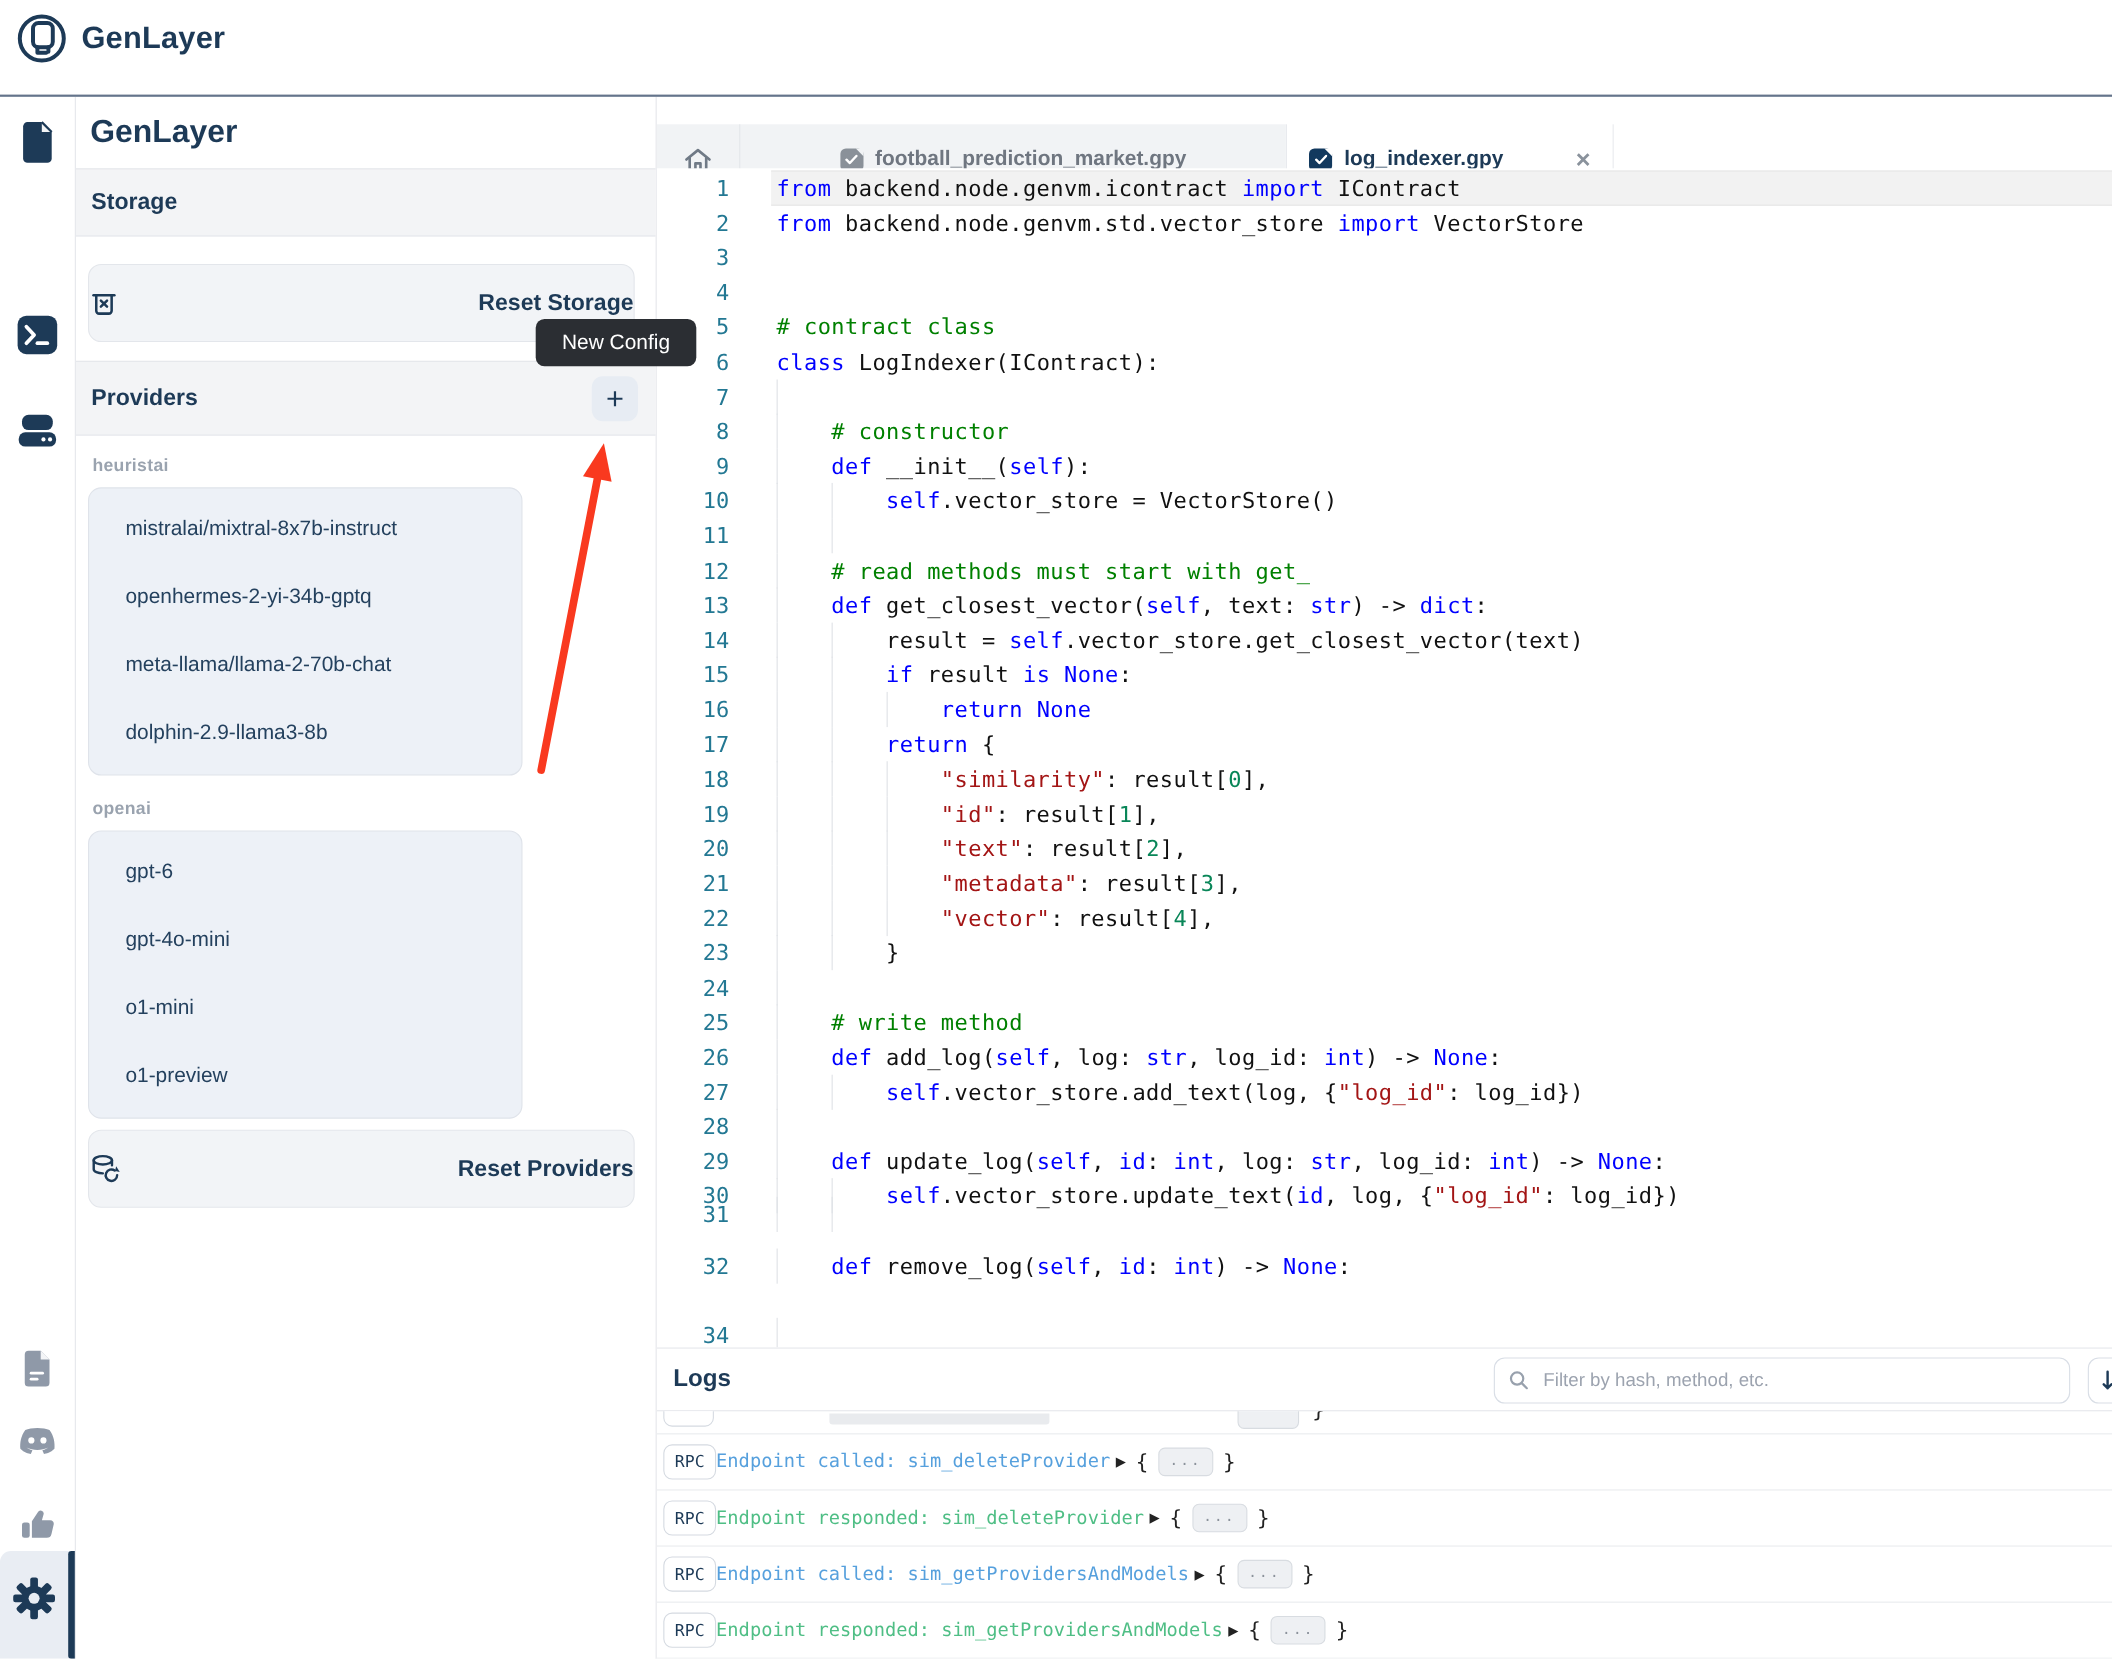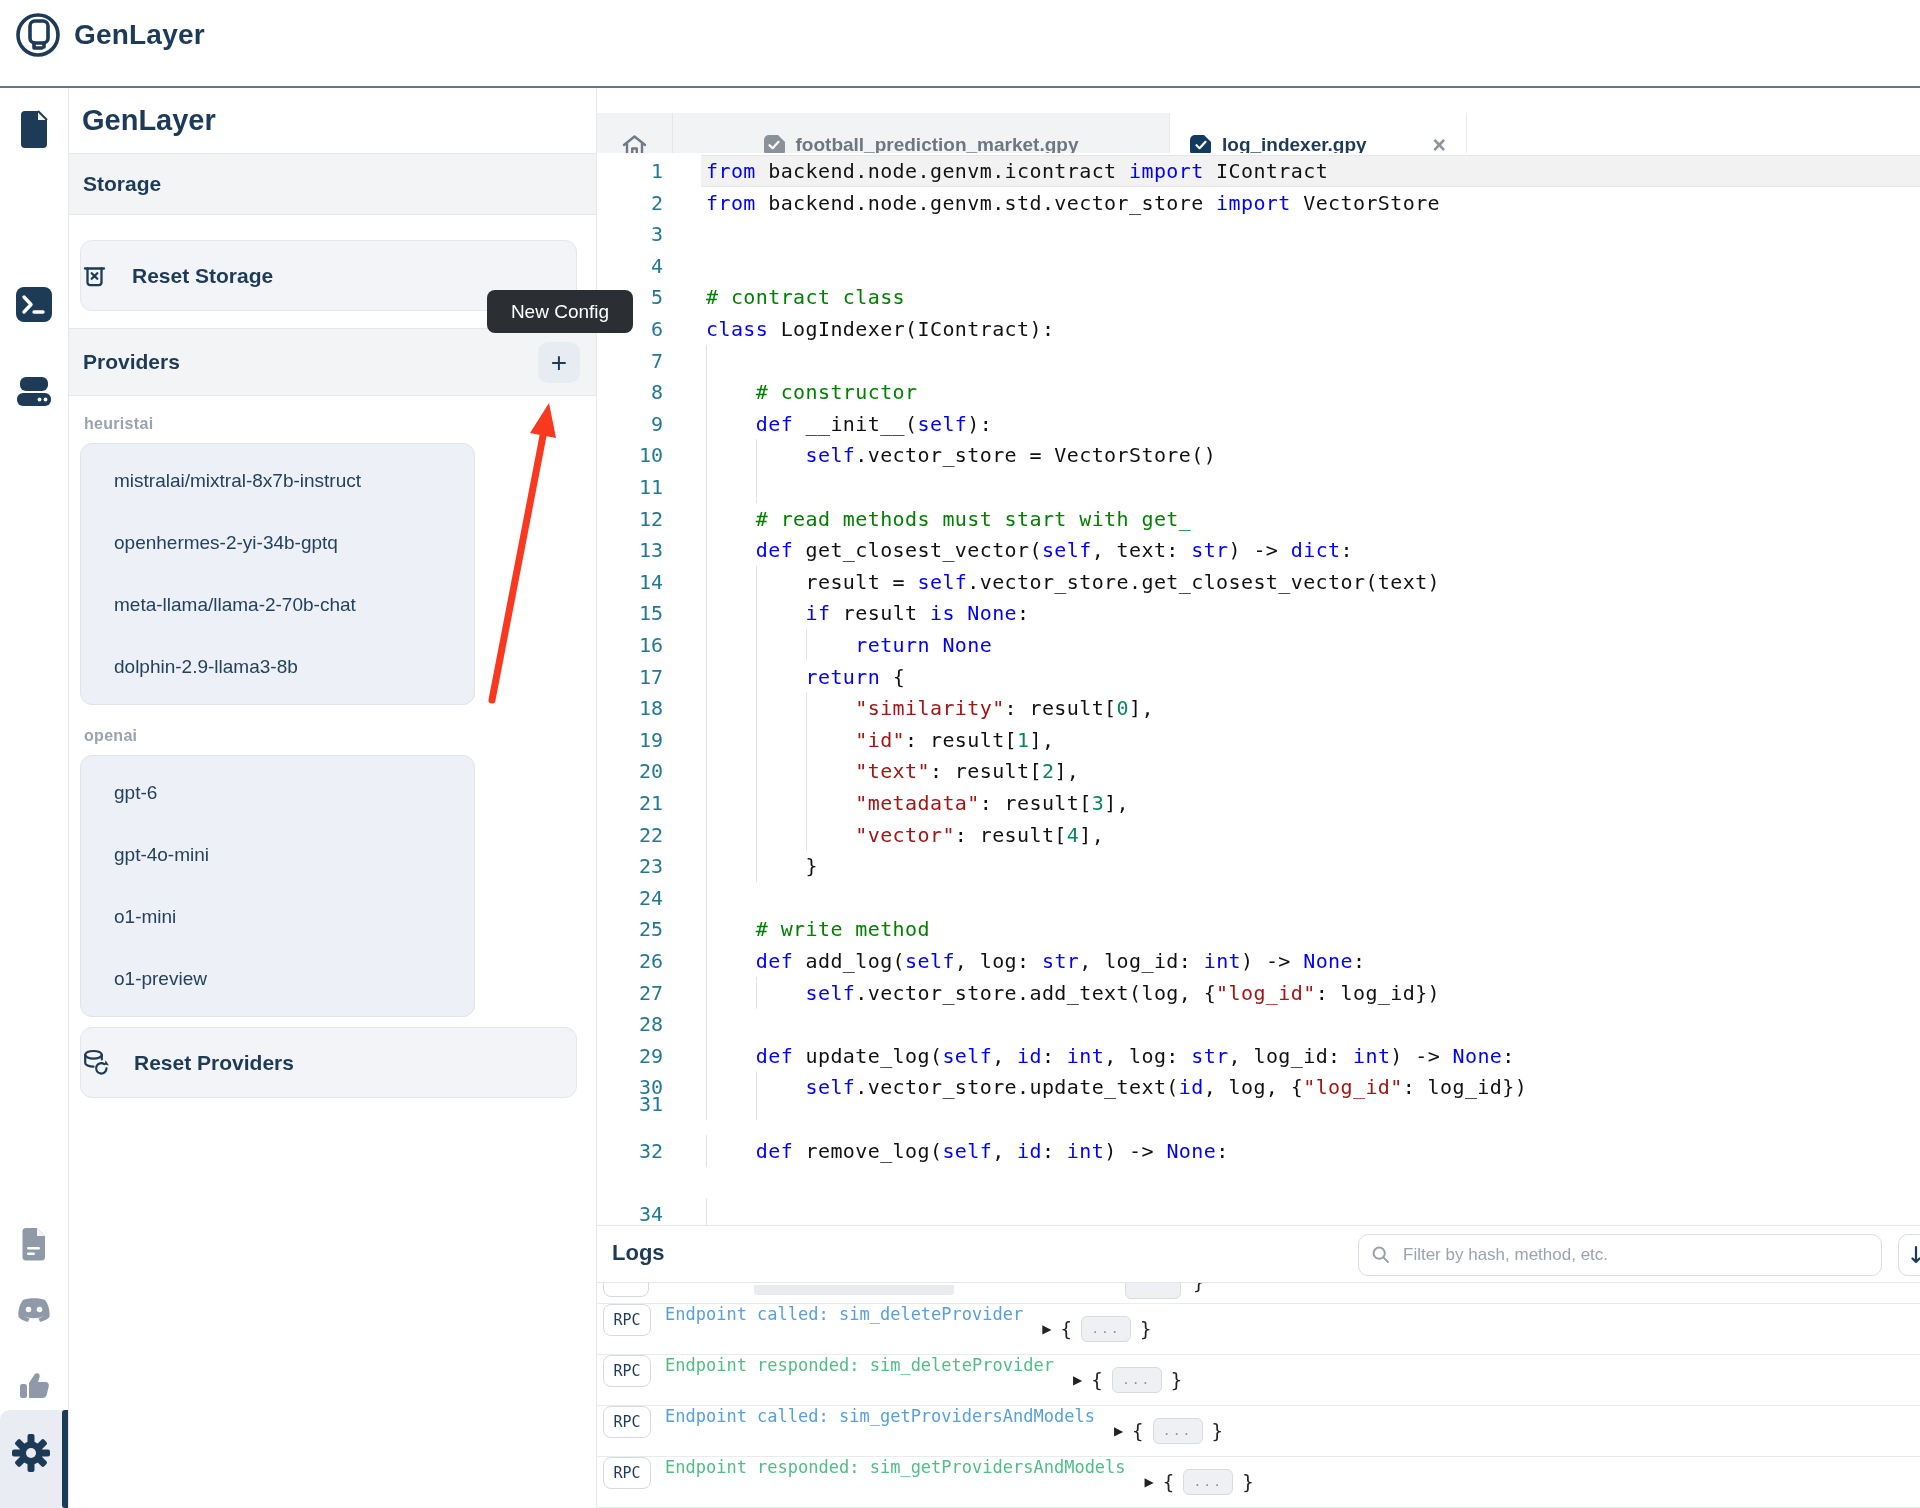--- a/index.html
+++ b/index.html
@@ -23,21 +23,21 @@
   
   .settings{position:absolute;left:68px;top:88px;width:528px;bottom:0;background:#fff;border-right:1px solid var(--border);z-index:10;}
   .settings-title{position:absolute;left:14px;top:0;height:65px;line-height:65px;font-size:29px;font-weight:700;color:var(--navy);}
   .band{position:absolute;left:0;right:0;background:#f3f4f6;border-top:1px solid var(--border);border-bottom:1px solid var(--border);box-sizing:border-box;}
   .band-label{padding-left:15px;font-size:21px;font-weight:600;color:var(--navy);}
   .band-storage{top:65px;height:62px;}
   .band-storage .band-label{line-height:60px;}
   .band-providers{top:240px;height:68px;}
   .band-providers .band-label{line-height:66px;}
   .big-btn{position:absolute;left:12px;width:497px;height:71px;background:#f2f4f7;border:1px solid #e3e6eb;border-radius:12px;
-    display:flex;align-items:center;justify-content:flex-start;gap:24px;font-size:21px;font-weight:700;color:var(--navy);cursor:pointer;box-sizing:border-box;}
+    display:flex;align-items:center;justify-content:space-between;gap:24px;font-size:21px;font-weight:700;color:var(--navy);cursor:pointer;box-sizing:border-box;}
   .btn-reset-storage{top:152px;}
   .btn-reset-providers{top:939px;}
   .plus-btn{position:absolute;left:470px;top:254px;width:42px;height:41px;background:#e7ecf3;border-radius:10px;
     display:flex;align-items:center;justify-content:center;font-size:28px;font-weight:500;color:var(--navy);cursor:pointer;z-index:3;}
   .tooltip{position:absolute;left:419px;top:202px;width:146px;height:43px;background:var(--tooltipbg);color:#fff;border-radius:8px;
     display:flex;align-items:center;justify-content:center;font-size:19px;font-weight:500;z-index:5;}
   .groups{position:absolute;left:0;right:0;top:322px;}
   .group-label{margin:22px 0 10px 16px;font-size:16px;font-weight:700;color:#9aa3af;letter-spacing:.3px;}
   .group-label:first-child{margin-top:5px;}
   .provider-card{margin:0 0 0 12px;width:395px;background:#edf1f7;border:1px solid #dfe3ea;border-radius:12px;padding:6px 0;box-sizing:border-box;}
@@ -84,21 +84,21 @@
   .filter-input::placeholder{color:#9ca3af;}
   .filter-glass{position:absolute;left:13px;top:11px;pointer-events:none;}
   .sort-btn{position:absolute;left:1301px;top:8px;width:46px;height:42px;border:1px solid #d9dee6;border-radius:10px;background:#fff;
     display:flex;align-items:center;justify-content:center;cursor:pointer;box-sizing:border-box;}
   .partial-row{position:absolute;left:0;right:0;top:57px;height:21px;overflow:hidden;border-bottom:1px solid #e9ebee;box-sizing:border-box;}
   .frag-badge{position:absolute;left:6px;top:-16px;width:46px;height:30px;background:#fff;border:1.5px solid #d5dae1;border-radius:8px;box-sizing:border-box;}
   .frag-band{position:absolute;left:157px;top:2px;width:200px;height:10px;background:#e9ebee;border-radius:0 0 3px 3px;}
   .frag-pill{position:absolute;left:528px;top:-8px;width:56px;height:24px;background:#eef0f3;border:1px solid #d8dce1;border-radius:6px;box-sizing:border-box;}
   .frag-brace{position:absolute;left:596px;top:-12px;font-family:"DejaVu Sans Mono",monospace;font-size:19px;color:#222;}
   .log-rows{position:absolute;left:0;right:0;top:78px;bottom:0;overflow:hidden;}
-  .log-row{height:51px;border-bottom:1px solid #e9ebee;display:flex;padding-left:6px;gap:14px;box-sizing:border-box;}
+  .log-row{height:51px;border-bottom:1px solid #e9ebee;display:flex;align-items:center;padding-left:6px;box-sizing:border-box;}
   .rpc-badge{width:46px;height:30px;border:1.5px solid #d5dae1;border-radius:8px;background:#fff;flex:0 0 auto;
     display:flex;align-items:center;justify-content:center;font-family:"DejaVu Sans Mono",monospace;font-size:15px;color:var(--navy);}
   .log-text{font-family:"DejaVu Sans Mono",monospace;font-size:17px;white-space:nowrap;}
   .log-called{color:var(--logblue);}
   .log-responded{color:var(--loggreen);}
   .log-expand{display:flex;align-items:center;gap:9px;margin-left:5px;}
   .log-caret{font-size:12px;color:#222;cursor:pointer;}
   .log-brace{font-family:"DejaVu Sans Mono",monospace;font-size:19px;color:#222;}
   .dots-pill{width:48px;height:24px;background:#eef0f3;border:1px solid #d8dce1;border-radius:6px;display:flex;align-items:center;justify-content:center;
     color:#8b929b;font-size:13px;letter-spacing:2px;font-family:"DejaVu Sans Mono",monospace;cursor:pointer;line-height:10px;}

